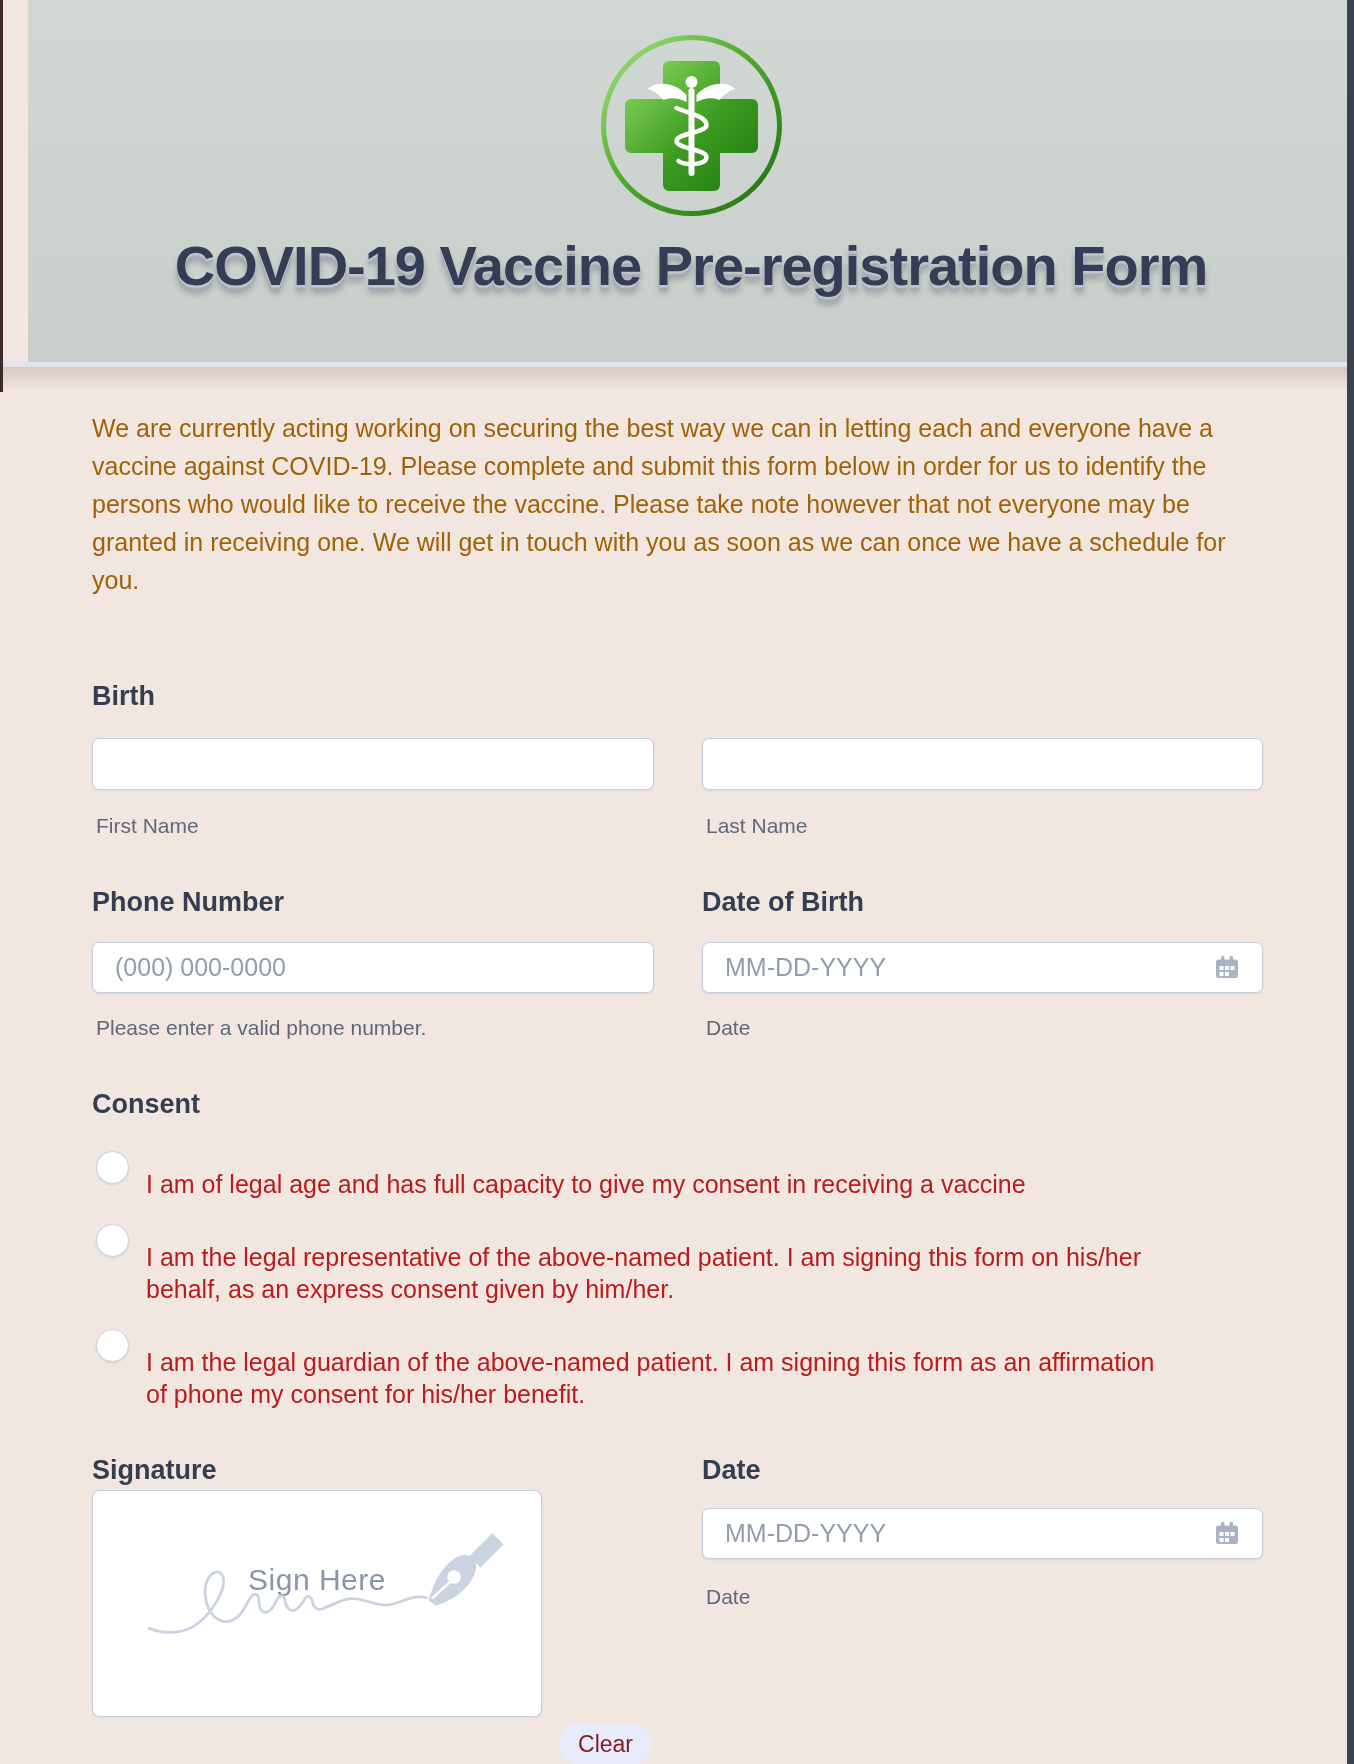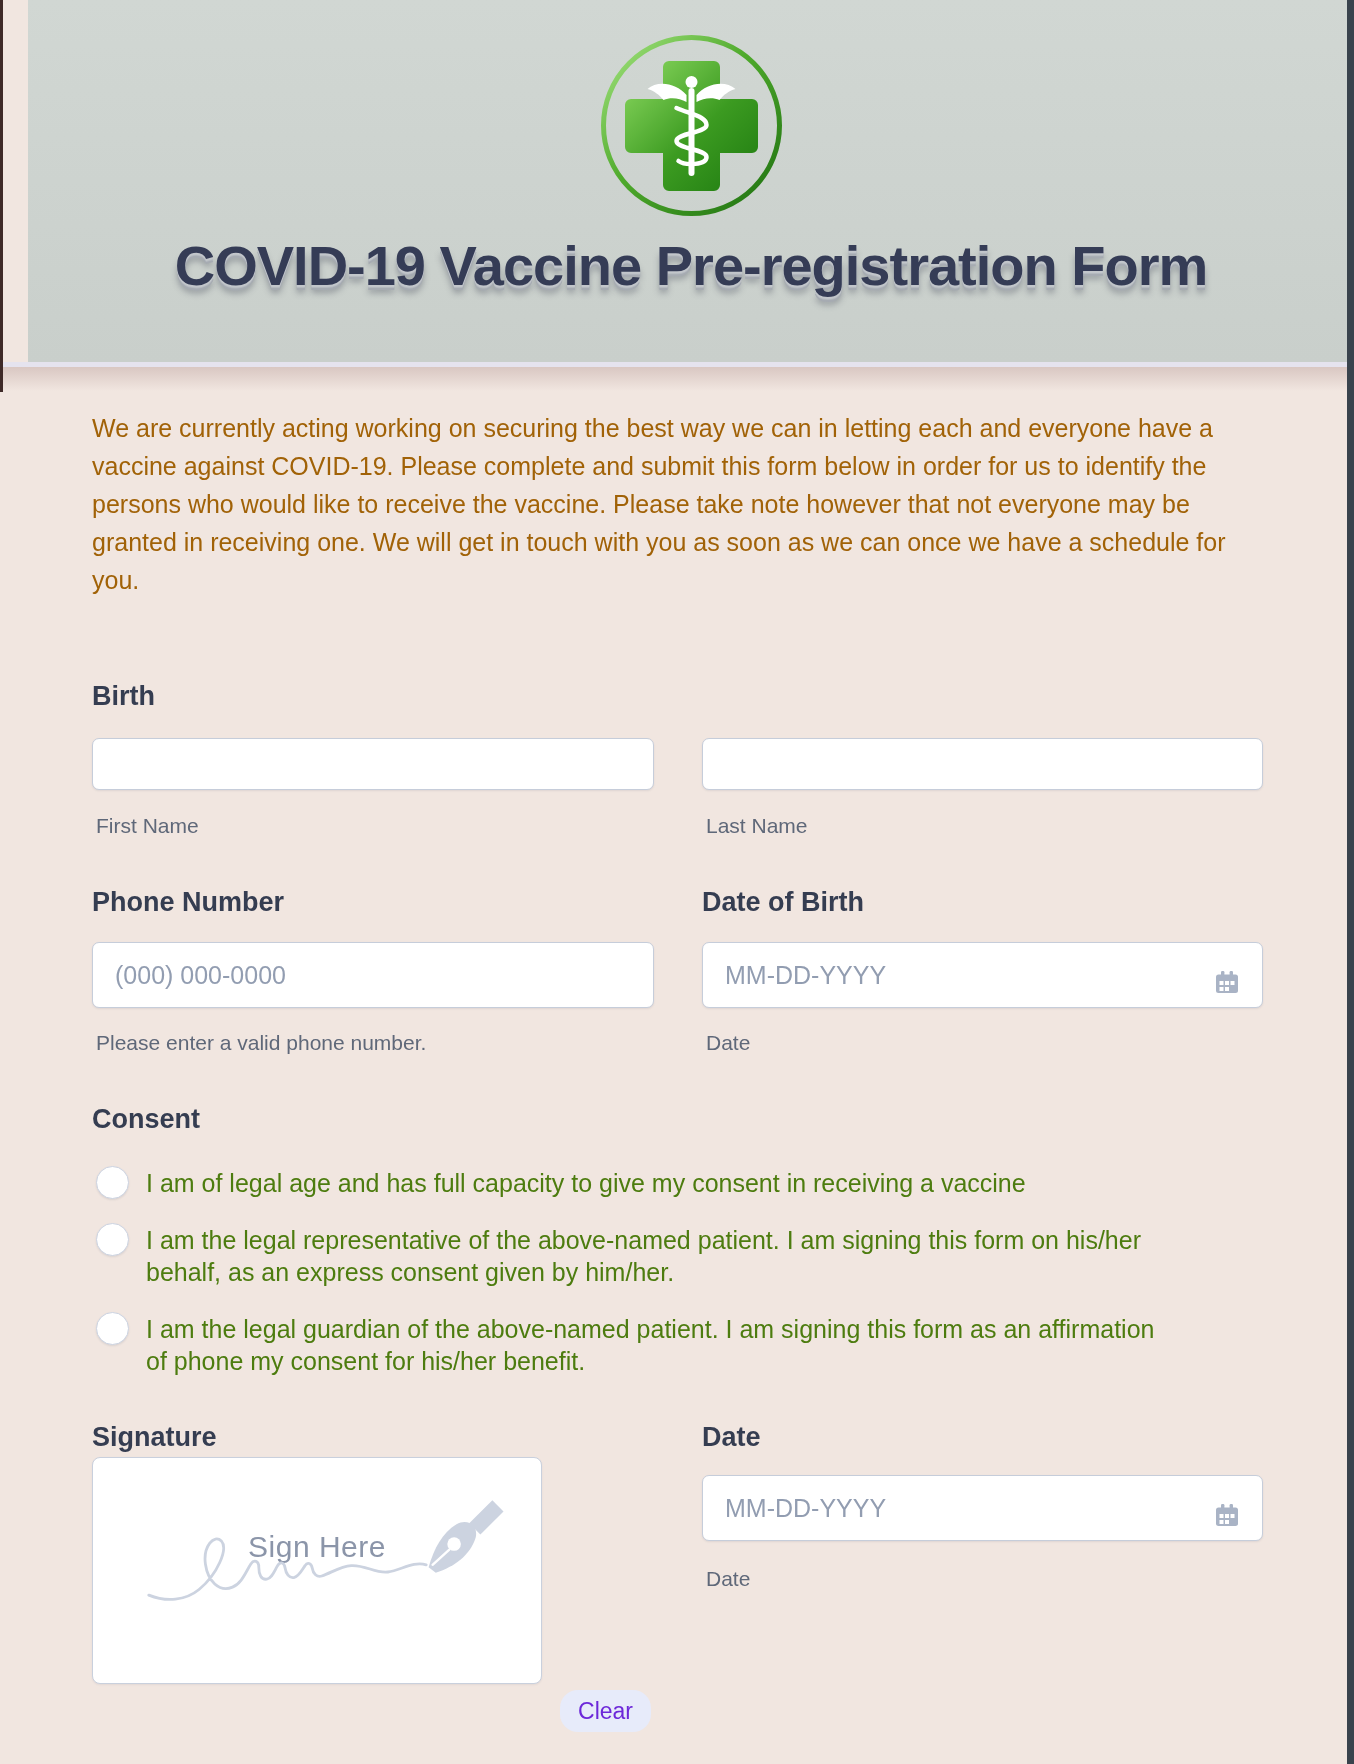--- a/index.html
+++ b/index.html
@@ -35,51 +35,51 @@
   .c1 { width:562px; } .c2 { width:561px; }
 
   .text-input {
     width:100%; height:52px; margin-top:26px;
     background:#fff; border:1.5px solid #c6cdda; border-radius:7px;
     box-shadow:0 1px 2px rgba(60,70,100,.10);
     font-family:"Liberation Sans", sans-serif;
     font-size:25px; color:#3d475c; padding:0 22px; outline:none;
   }
   .text-input::placeholder { color:#929db1; opacity:1; }
-  .row2 .text-input { height:66px; margin-top:24px; }
+  .row2 .text-input { height:51px; margin-top:24px; }
   .input-wrap { position:relative; }
   .sublabel { margin-top:24px; margin-left:4px; font-size:21px; line-height:24px; color:#5f6879; }
   .row2 .sublabel { margin-top:23px; }
   .cal-icon { position:absolute; right:22px; bottom:12px; width:28px; height:28px; cursor:pointer; }
 
   
   .radio-group { margin-top:31px; }
   .radio-row { display:flex; align-items:flex-start; margin-bottom:24px; }
   .radio-circle {
     flex:0 0 auto; width:33px; height:33px; margin-left:4px; border-radius:50%;
     background:#fff; border:1.5px solid #ccd3e1;
     box-shadow:0 1px 2px rgba(60,70,100,.12);
   }
-  .radio-text { margin-left:17px; max-width:1030px; font-size:25px; line-height:32px; color:#4d7c0f; padding-top:1px; }
+  .radio-text { margin-left:17px; max-width:1030px; font-size:25px; line-height:32px; color:#b91c1c; padding-top:1px;margin-top:16px; }
 
   
   .sig-pad {
     position:relative; width:450px; height:227px; margin-top:4px;
     background:#fff; border:1.5px solid #c9d0dd; border-radius:8px;
     box-shadow:0 1px 2px rgba(60,70,100,.08); overflow:hidden;
   }
   .sign-here {
     position:absolute; top:72px; left:0; width:100%; text-align:center;
     font-size:30px; color:#8b95a9; letter-spacing:.5px;
   }
   .sig-art { position:absolute; inset:0; }
   .clear-row { display:flex; justify-content:flex-end; margin-top:6px; padding-right:3px; }
   .clear-btn {
     min-width:87px; height:42px; border:none; border-radius:18px;
-    background:#e7ebfa; color:#6d28d9; font-size:23px;
+    background:#e7ebfa; color:#7f1d1d; font-size:23px;
     font-family:"Liberation Sans", sans-serif; cursor:pointer; padding:0 18px;
   }
 </style>
 </head>
 <body>
 
 <div id="page">
   <div class="edge-left"></div>
   <div class="edge-right"></div>
 

